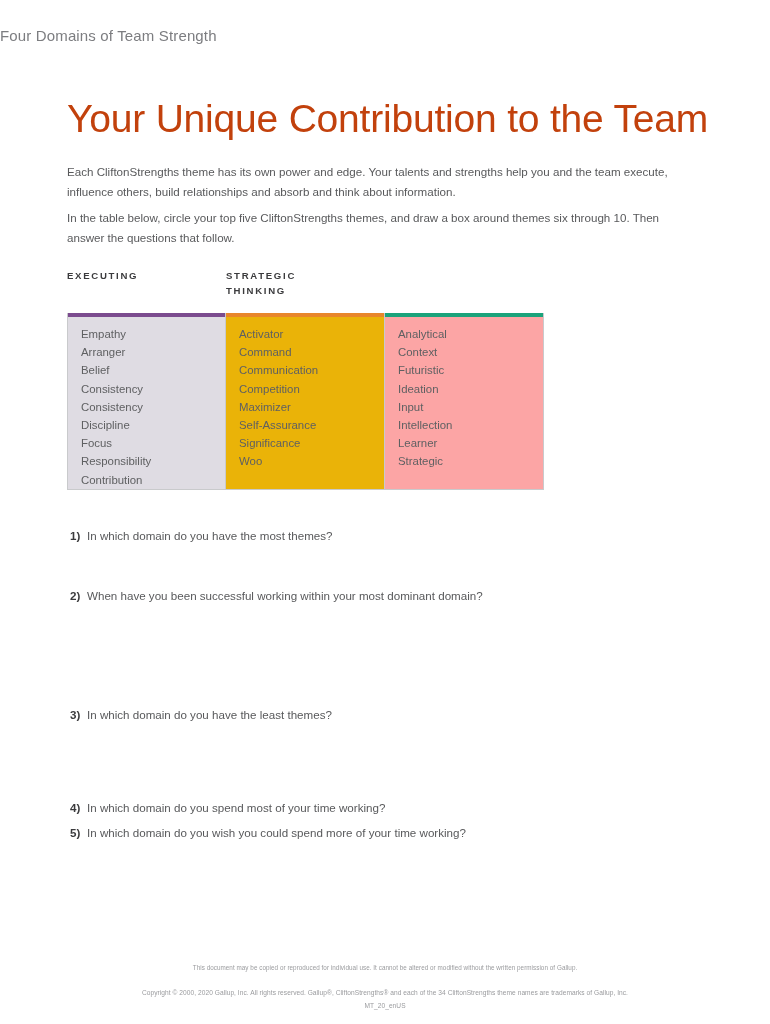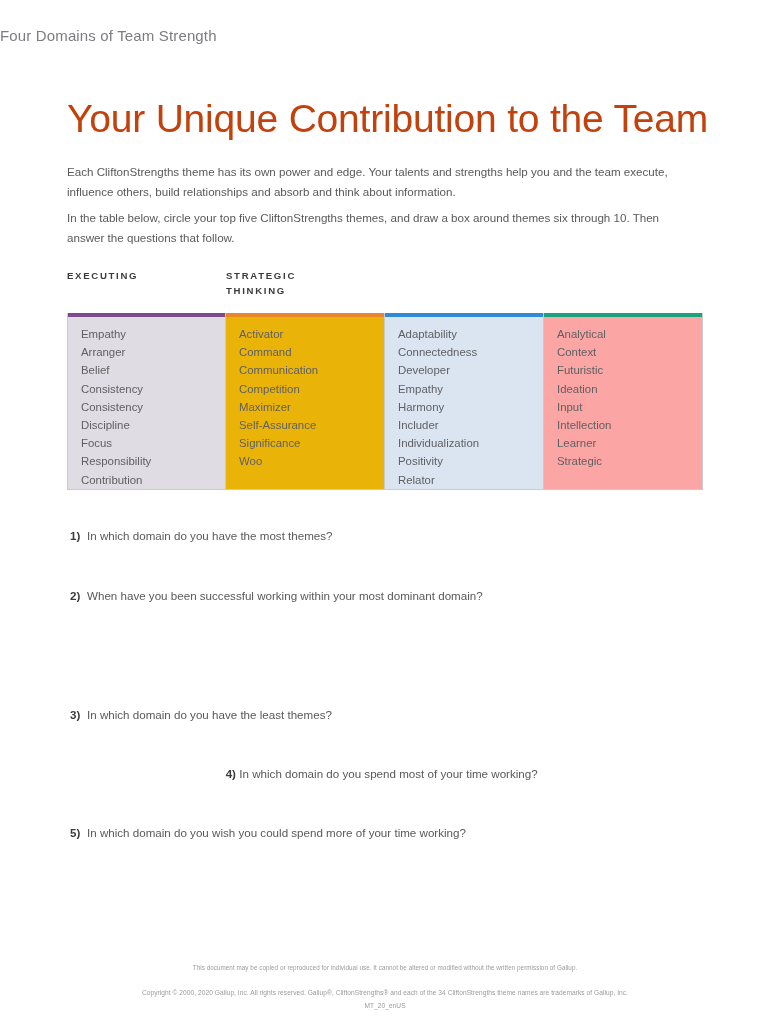--- a/index.html
+++ b/index.html
@@ -134,21 +134,21 @@
   }
   .question .num {
     font-weight: bold;
     color: #3b3b3d;
     display: inline-block;
     width: 17px;
   }
   .q1 { top: 527px; }
   .q2 { top: 587px; }
   .q3 { top: 706px; }
-  .q4 { top: 765px; text-align: center; }
+  .q4 { top: 799px; }
   .q5 { top: 824px; }
 
   
   .footer {
     position: absolute;
     left: 0;
     width: 770px;
     text-align: center;
     color: #9a9b9e;
   }
@@ -210,32 +210,20 @@
       <div class="theme-item">Activator</div>
       <div class="theme-item">Command</div>
       <div class="theme-item">Communication</div>
       <div class="theme-item">Competition</div>
       <div class="theme-item">Maximizer</div>
       <div class="theme-item">Self-Assurance</div>
       <div class="theme-item">Significance</div>
       <div class="theme-item">Woo</div>
     </div>
 
-    <div class="theme-col col-relationship">
-      <div class="accent-bar" style="background:#2E8BD4"></div>
-      <div class="theme-item">Adaptability</div>
-      <div class="theme-item">Connectedness</div>
-      <div class="theme-item">Developer</div>
-      <div class="theme-item">Empathy</div>
-      <div class="theme-item">Harmony</div>
-      <div class="theme-item">Includer</div>
-      <div class="theme-item">Individualization</div>
-      <div class="theme-item">Positivity</div>
-      <div class="theme-item">Relator</div>
-    </div>
 
     <div class="theme-col col-strategic">
       <div class="accent-bar" style="background:#1BA37B"></div>
       <div class="theme-item">Analytical</div>
       <div class="theme-item">Context</div>
       <div class="theme-item">Futuristic</div>
       <div class="theme-item">Ideation</div>
       <div class="theme-item">Input</div>
       <div class="theme-item">Intellection</div>
       <div class="theme-item">Learner</div>

